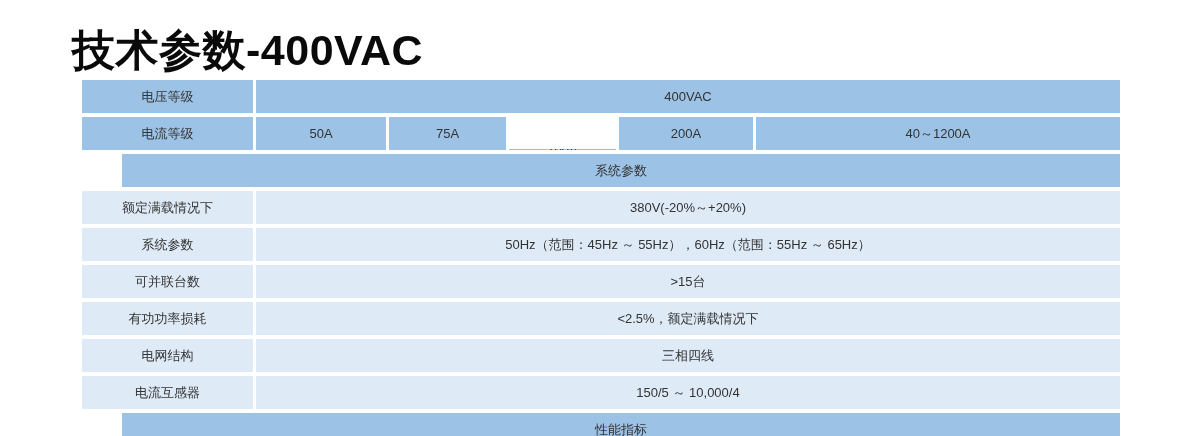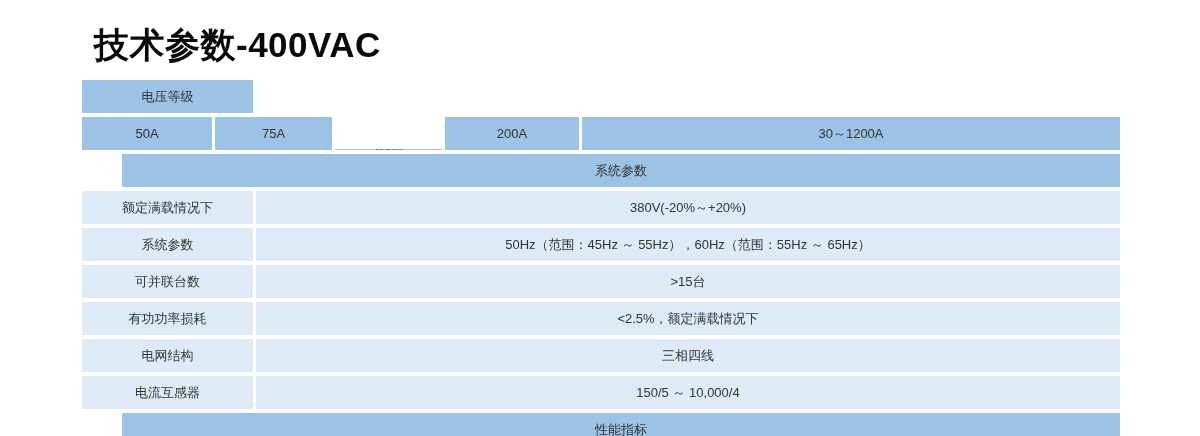--- a/index.html
+++ b/index.html
@@ -11,23 +11,23 @@
     font-family: "Liberation Sans", "DejaVu Sans", sans-serif;
   }
   .page {
     position: relative;
     width: 1200px;
     height: 436px;
     background: #ffffff;
   }
   .page-title {
     position: absolute;
-    left: 94px;
+    left: 72px;
     top: 22px;
-    font-size: 35px;
+    font-size: 43px;
     font-weight: 700;
     color: #0a0a0a;
     letter-spacing: 0.5px;
     white-space: nowrap;
   }
   .spec-table {
     position: absolute;
     left: 82px;
     top: 80px;
     width: 1038px;
@@ -64,28 +64,30 @@
 <body>
 
 <div class="page">
 
   <h1 class="page-title">技术参数-400VAC</h1>
 
   <div class="spec-table">
 
     <div class="row">
       <div class="cell blue label-col">电压等级</div>
+      <div class="cell blue grow">400VAC</div>
     </div>
 
     <div class="row">
+      <div class="cell blue label-col">电流等级</div>
       <div class="cell blue c1">50A</div>
       <div class="cell blue c2">75A</div>
       <div class="cell blue c3">100A</div>
       <div class="cell blue c5">200A</div>
-      <div class="cell blue grow">30～1200A</div>
+      <div class="cell blue grow">40～1200A</div>
     </div>
 
     <div class="row section-row">
       <div class="cell blue grow">系统参数</div>
     </div>
 
     <div class="row">
       <div class="cell light label-col">额定满载情况下</div>
       <div class="cell light grow">380V(-20%～+20%)</div>
     </div>

